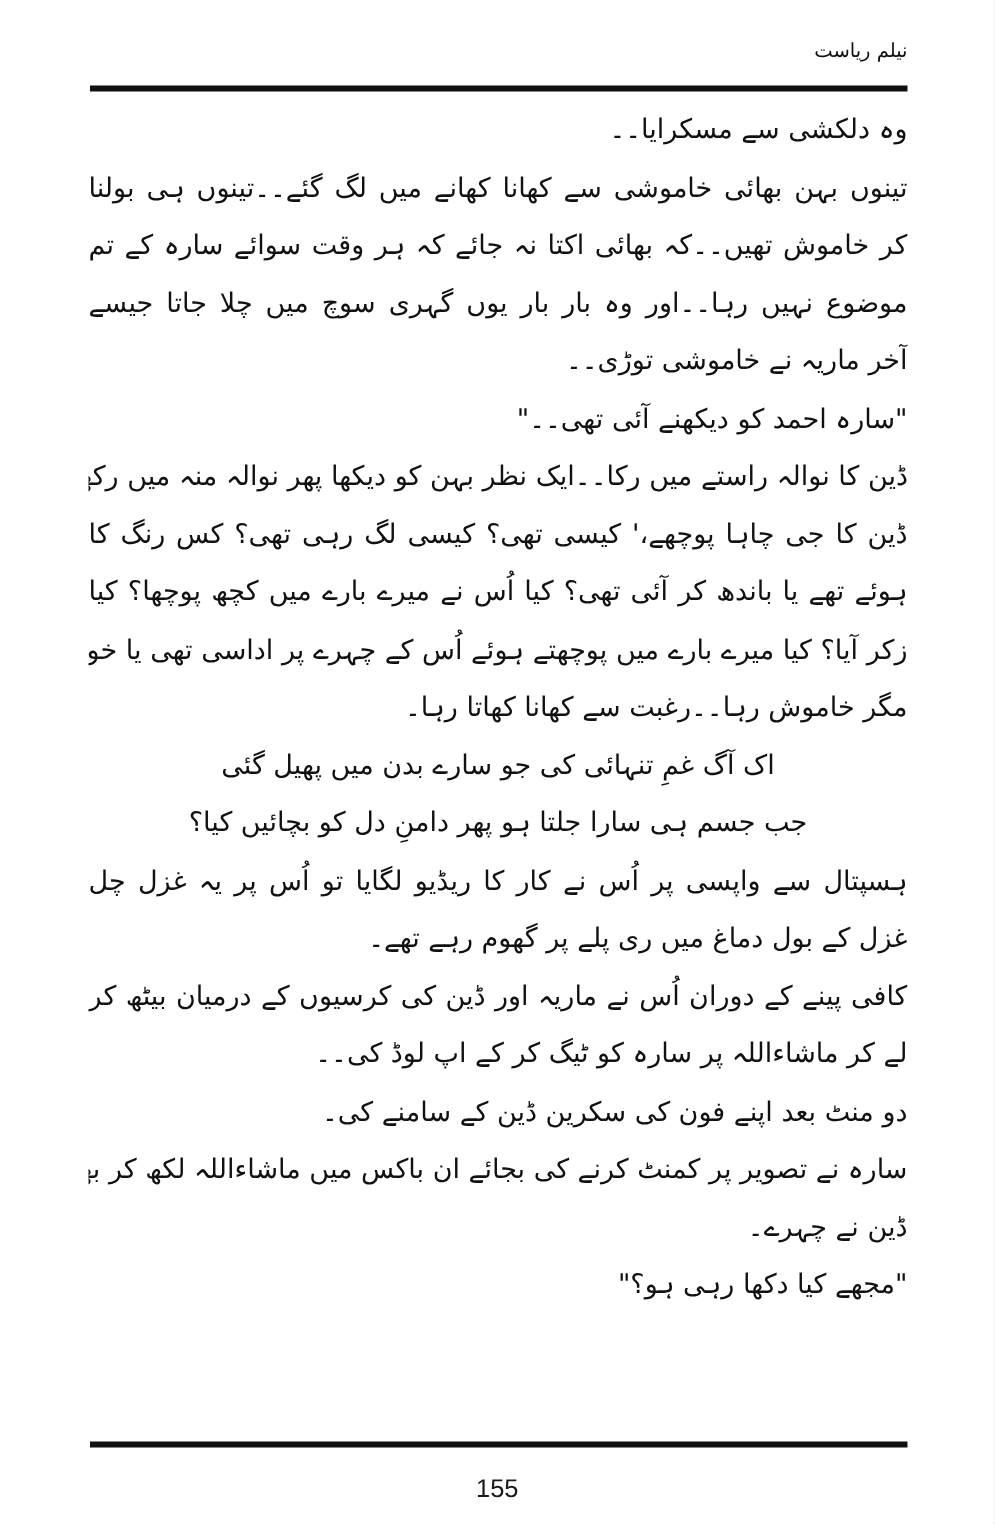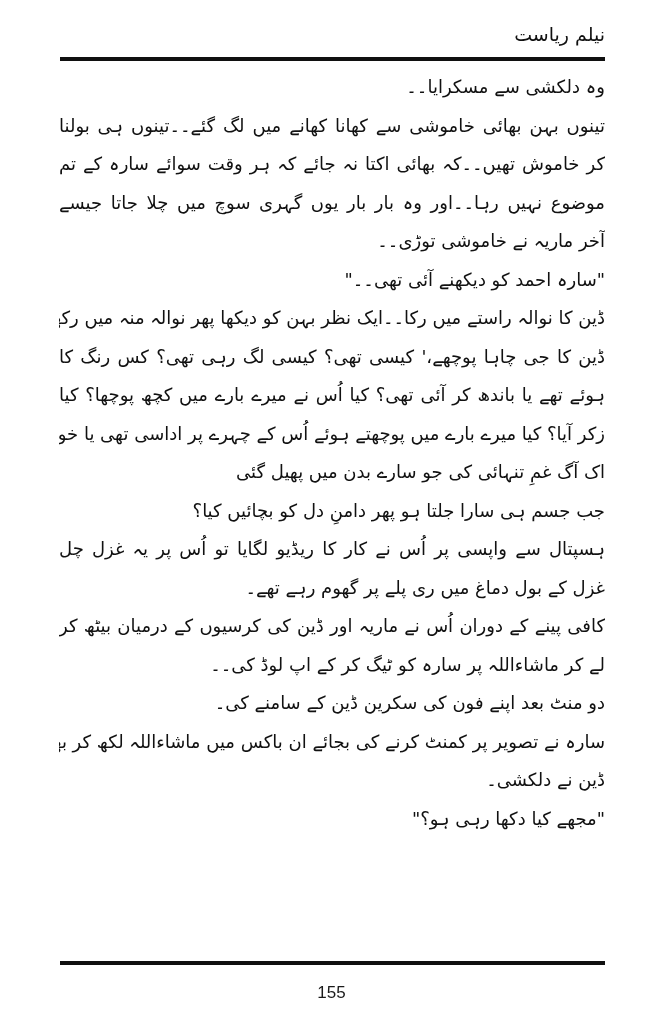--- a/index.html
+++ b/index.html
@@ -27,21 +27,21 @@
     direction: rtl;
     display: flex;
     justify-content: space-between;
     align-items: center;
   }
   .header .title {
     font-size: 20px;
     white-space: nowrap;
   }
   .header .author {
-    font-size: 19px;
+    font-size: 13px;
     white-space: nowrap;
   }
   .rule {
     position: absolute;
     left: 60px;
     width: 545px;
     height: 4px;
     background: #101010;
   }
   .rule-top { top: 57px; }
@@ -56,21 +56,21 @@
     unicode-bidi: embed;
   }
   .line {
     height: 38.5px;
     line-height: 38.5px;
     font-size: 18px;
     white-space: nowrap;
     overflow: hidden;
   }
   .line.align-right   { }
-  .line.align-center  { text-align: right; white-space: normal; }
+  .line.align-center  { text-align: center; white-space: normal; }
   .line.align-justify {
     white-space: normal;
     text-align: justify;
     text-align-last: justify;
   }
   
   .page-number {
     position: absolute;
     top: 983px;
     left: 0;
@@ -97,29 +97,30 @@
   <div class="line align-right">وہ دلکشی سے مسکرایا۔۔</div>
       <div class="line align-justify">تینوں بہن بھائی خاموشی سے کھانا کھانے میں لگ گئے۔۔تینوں ہی بولنا چاہتے تھے۔۔بہنیں یہ سوچ</div>
       <div class="line align-justify">کر خاموش تھیں۔۔کہ بھائی اکتا نہ جائے کہ ہر وقت سوائے سارہ کے تم لوگوں کے پاس اور کوئی</div>
       <div class="line align-justify">موضوع نہیں رہا۔۔اور وہ بار بار یوں گہری سوچ میں چلا جاتا جیسے وہاں ہو کر بھی وہاں نہ ہو۔۔</div>
       <div class="line align-right">آخر ماریہ نے خاموشی توڑی۔۔</div>
       <div class="line align-right">"سارہ احمد کو دیکھنے آئی تھی۔۔"</div>
       <div class="line align-right">ڈین کا نوالہ راستے میں رکا۔۔ایک نظر بہن کو دیکھا پھر نوالہ منہ میں رکھا۔۔۔</div>
       <div class="line align-justify">ڈین کا جی چاہا پوچھے،' کیسی تھی؟ کیسی لگ رہی تھی؟ کس رنگ کا سوٹ پہنے ہوئے تھی؟ بال کھلے</div>
       <div class="line align-justify">ہوئے تھے یا باندھ کر آئی تھی؟ کیا اُس نے میرے بارے میں کچھ پوچھا؟ کیا اُس کے لبوں پر میرا</div>
       <div class="line align-right">زکر آیا؟ کیا میرے بارے میں پوچھتے ہوئے اُس کے چہرے پر اداسی تھی یا خوشی؟'</div>
+      <div class="line align-right">مگر خاموش رہا۔۔رغبت سے کھانا کھاتا رہا۔</div>
       <div class="line align-center">اک آگ غمِ تنہائی کی جو سارے بدن میں پھیل گئی</div>
       <div class="line align-center">جب جسم ہی سارا جلتا ہو پھر دامنِ دل کو بچائیں کیا؟</div>
       <div class="line align-justify">ہسپتال سے واپسی پر اُس نے کار کا ریڈیو لگایا تو اُس پر یہ غزل چل رہی تھی۔۔تب سے لیکر مسلسل اسی</div>
       <div class="line align-right">غزل کے بول دماغ میں ری پلے پر گھوم رہے تھے۔</div>
       <div class="line align-justify">کافی پینے کے دوران اُس نے ماریہ اور ڈین کی کرسیوں کے درمیان بیٹھ کر ان کے ساتھ ایک سیلفی</div>
       <div class="line align-right">لے کر ماشاءاللہ پر سارہ کو ٹیگ کر کے اپ لوڈ کی۔۔</div>
       <div class="line align-right">دو منٹ بعد اپنے فون کی سکرین ڈین کے سامنے کی۔</div>
       <div class="line align-right">سارہ نے تصویر پر کمنٹ کرنے کی بجائے ان باکس میں ماشاءاللہ لکھ کر بھیجا تھا۔</div>
-      <div class="line align-right">ڈین نے دلکشی۔</div>
+      <div class="line align-right">ڈین نے چہرے۔</div>
       <div class="line align-right">"مجھے کیا دکھا رہی ہو؟"</div>
     </div>
 
   <div class="rule rule-bottom"></div>
 
   <div class="page-number">155</div>
 
 </div>
 
 </body></html>

